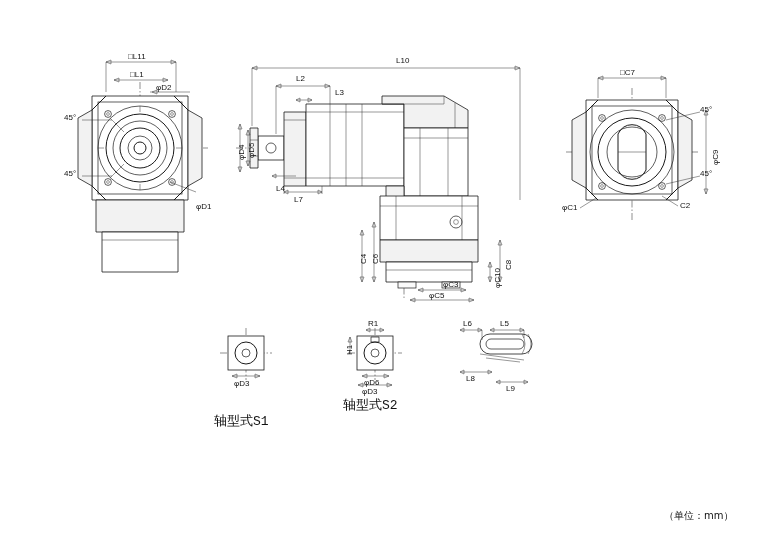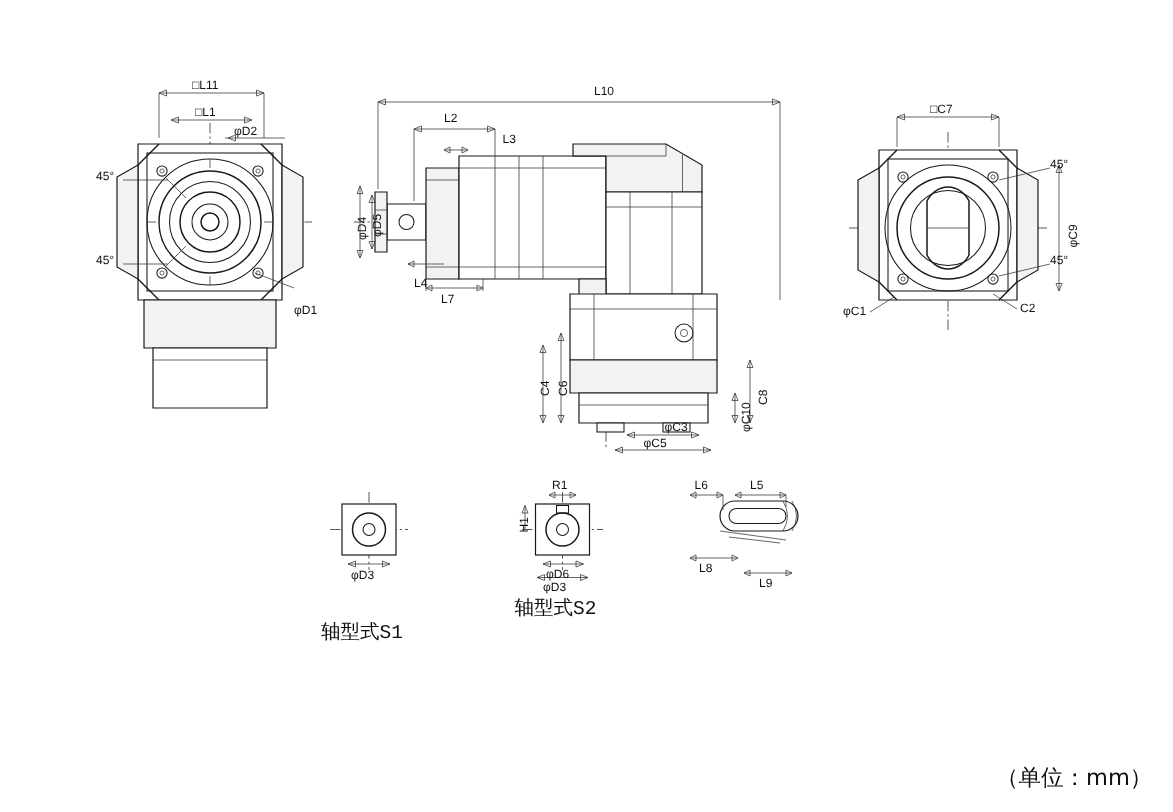--- a/index.html
+++ b/index.html
@@ -27,21 +27,21 @@
   }
   .cap{
     position:absolute;
     font-size:13px;
     color:#111;
     white-space:nowrap;
     font-family:Liberation Mono, monospace;
   }
   .unit{
     position:absolute;
-    font-size:15px;
+    font-size:10px;
     color:#111;
     white-space:nowrap;
     font-family:"DejaVu Sans", sans-serif;
   }
 </style>
 </head>
 <body>
 
 <div id="sheet">
 

